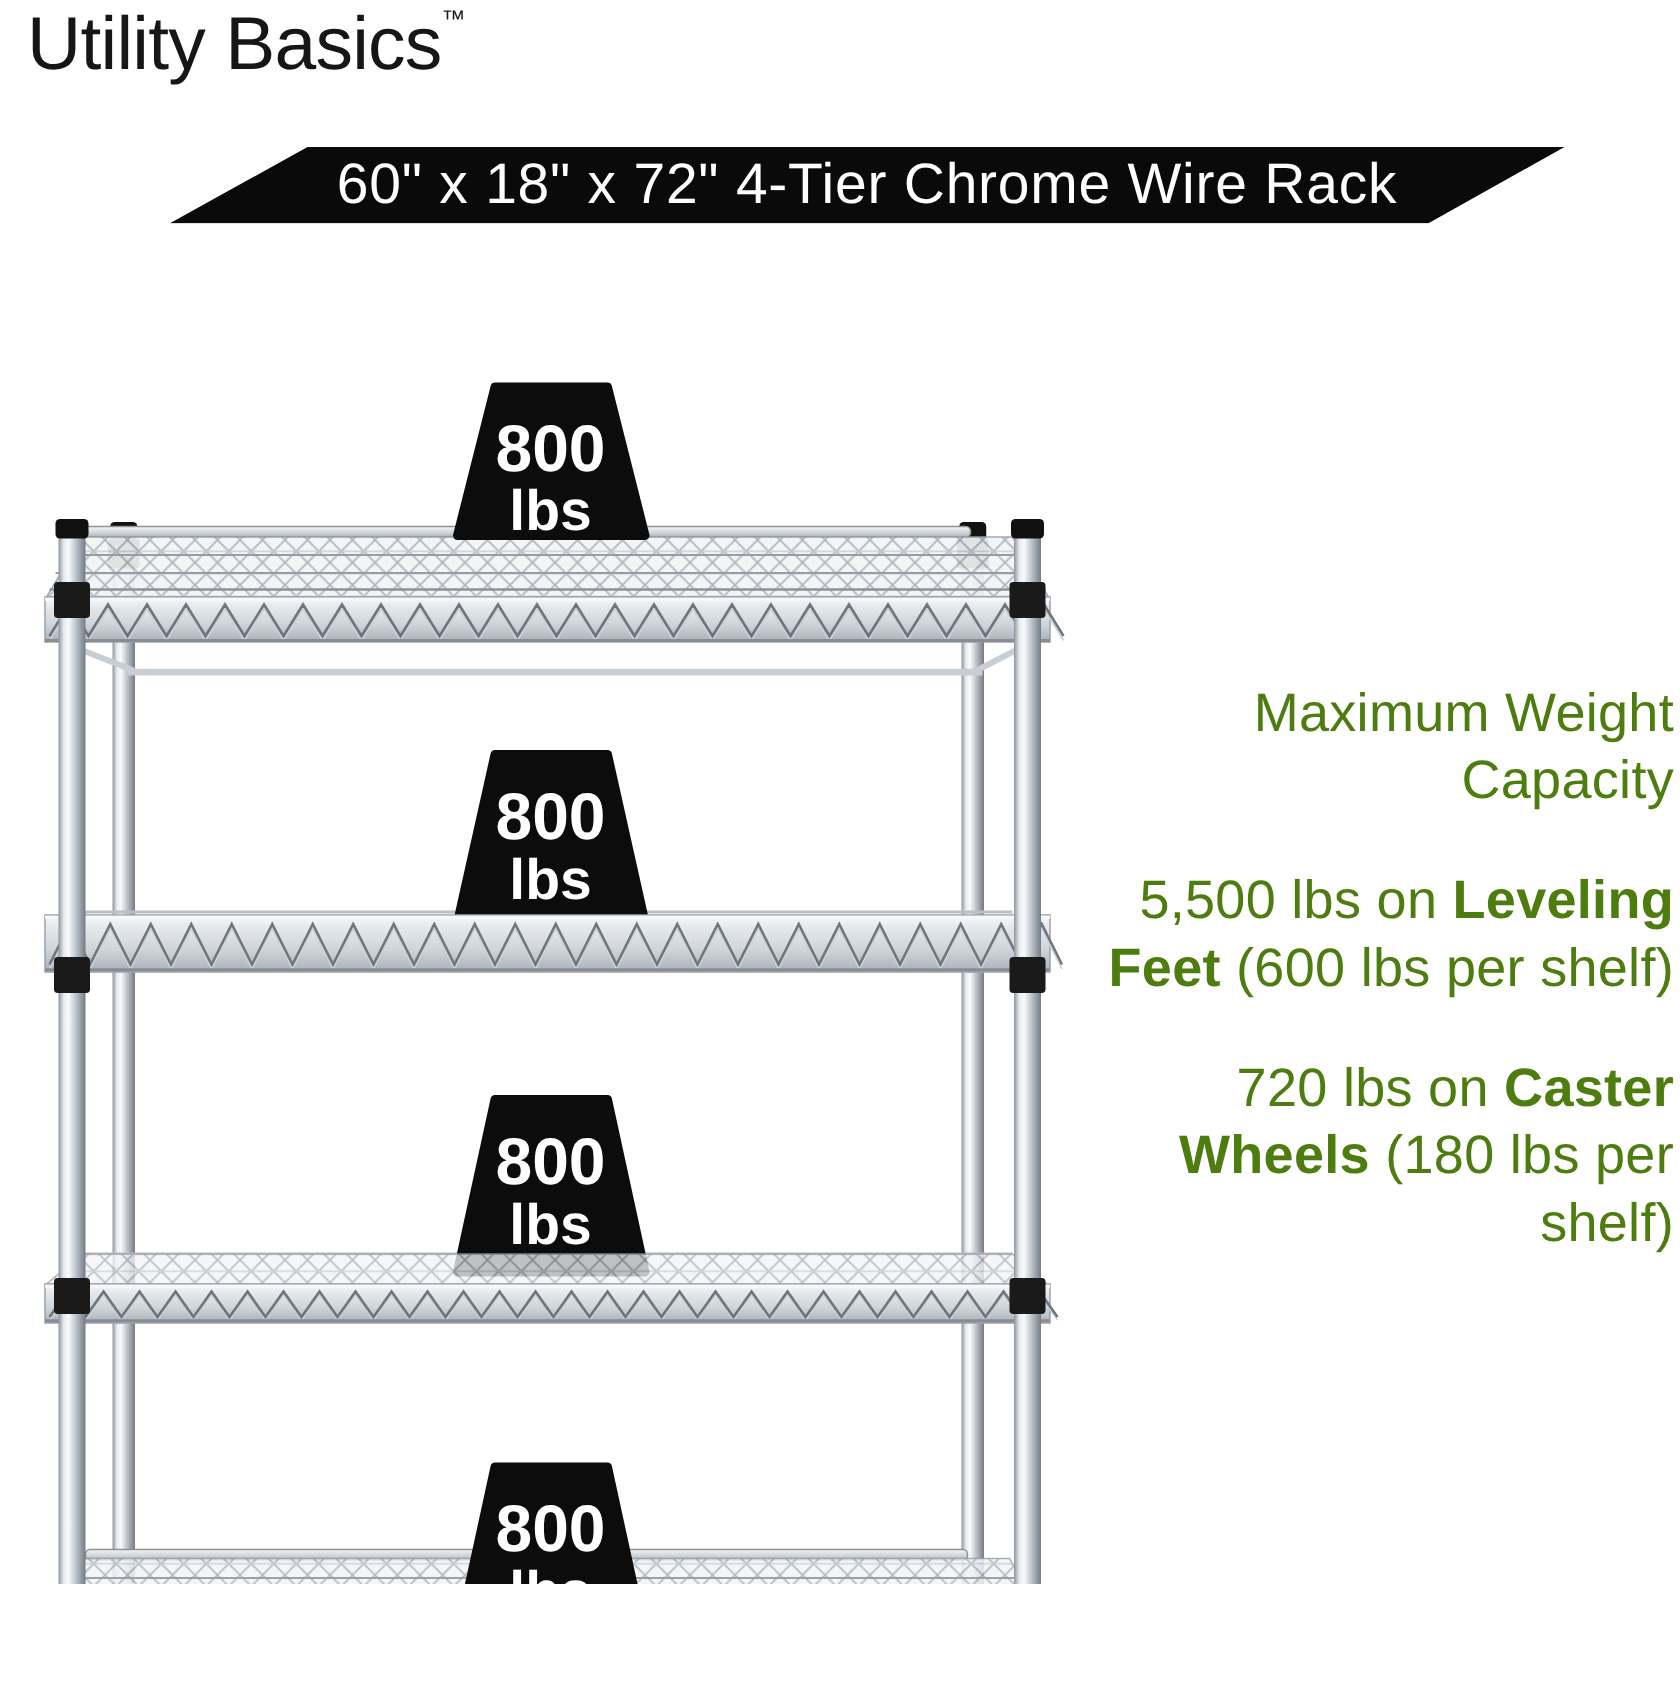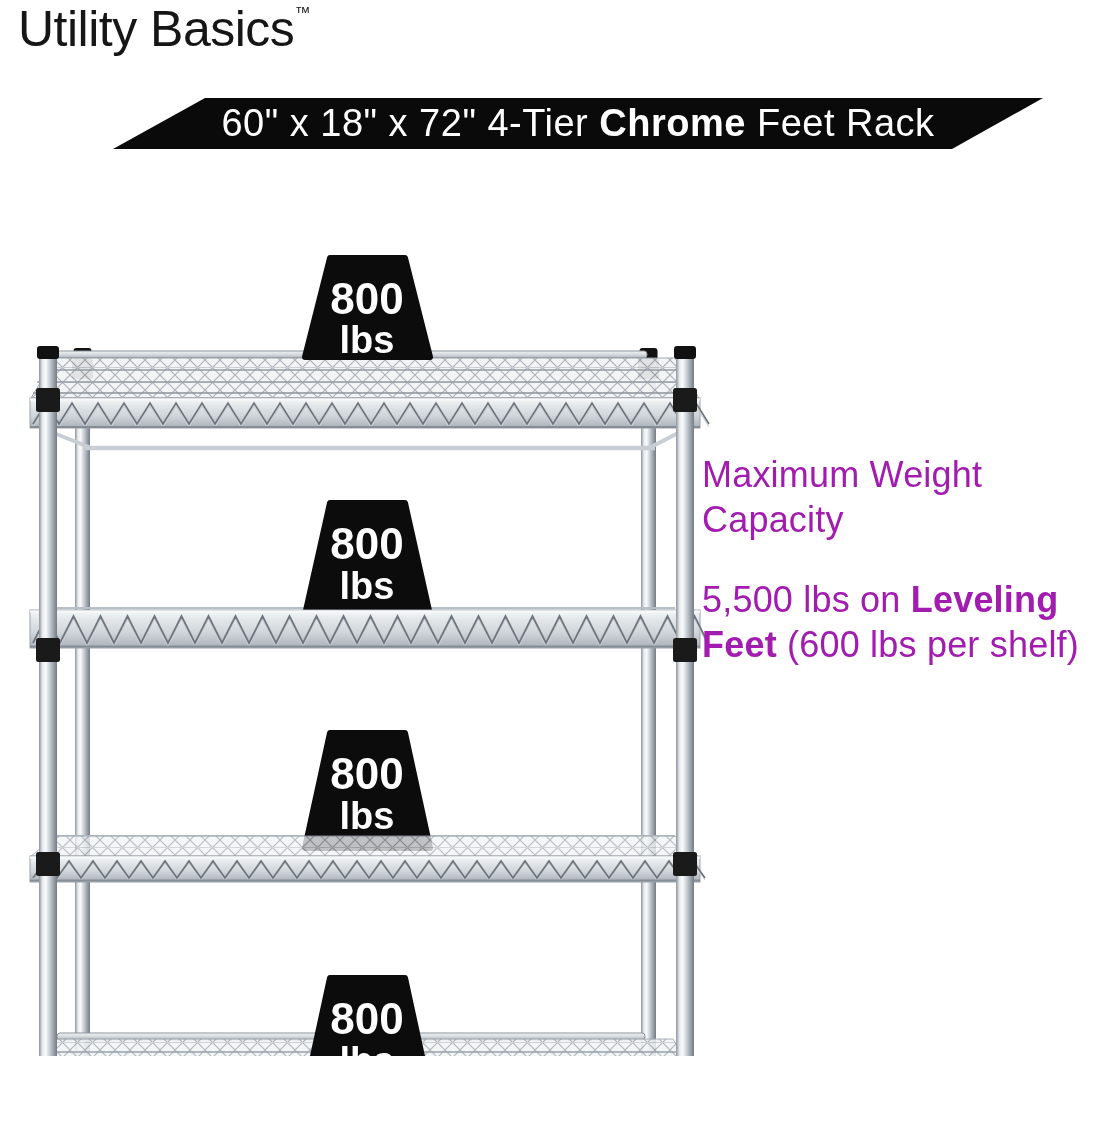--- a/index.html
+++ b/index.html
@@ -1,47 +1,47 @@
 <!DOCTYPE html>
 <html><head>
 <meta charset="utf-8">
 <style>
   html,body{margin:0;padding:0;background:#ffffff;}
   .canvas{position:relative;width:1120px;height:1056px;background:#ffffff;overflow:hidden;
-          font-family:"Liberation Sans",sans-serif;}
+          font-family:"Liberation Sans",sans-serif;text-align:right;}
   
   .logo{position:absolute;left:18px;top:0px;font-size:50px;font-weight:400;color:#161616;
         letter-spacing:-0.5px;white-space:nowrap;}
   .logo .tm{font-size:16px;vertical-align:28px;letter-spacing:0;}
   
   .banner{position:absolute;left:113px;top:98px;width:930px;height:51px;background:#0a0a0a;
           clip-path:polygon(92px 0%,100% 0%,calc(100% - 91px) 100%,0% 100%);
           display:flex;align-items:center;justify-content:center;}
   .banner .txt{color:#ffffff;font-size:38px;font-weight:400;letter-spacing:0.5px;white-space:nowrap;}
-  .banner .txt b{font-weight:700;}
+  .banner .txt b{font-weight:400;}
   
   .rack{position:absolute;left:25px;top:240px;}
   .wlabel{fill:#ffffff;font-family:"Liberation Sans",sans-serif;font-weight:700;text-anchor:middle;}
   .w800{font-size:44px;}
   .wlbs{font-size:38px;}
   
-  .info{position:absolute;left:702px;top:452px;width:378px;color:#a21caf;font-size:36px;
+  .info{position:absolute;left:738px;top:452px;width:378px;color:#4d7c0f;font-size:36px;
         line-height:45px;letter-spacing:0.2px;}
   .info p{margin:0 0 35px 0;}
   .info b{font-weight:700;}
 </style>
 </head>
 <body>
 
 <div class="canvas">
 
   <div class="logo"><span>Utility Basics</span><span class="tm">™</span></div>
 
   <div class="banner">
-    <div class="txt"><span>60" x 18" x 72" 4-Tier </span><b>Chrome</b><span> Feet Rack</span></div>
+    <div class="txt"><span>60" x 18" x 72" 4-Tier </span><b>Chrome</b><span> Wire Rack</span></div>
   </div>
 
   <svg class="rack" width="690" height="898" viewBox="0 0 690 898">
     <defs>
       <linearGradient id="postG" x1="0" y1="0" x2="1" y2="0">
         <stop offset="0" stop-color="#8e949c"></stop>
           <stop offset="0.2" stop-color="#e9ecef"></stop>
         <stop offset="0.38" stop-color="#f8fafb"></stop>
           <stop offset="0.6" stop-color="#c7cdd4"></stop>
         <stop offset="0.85" stop-color="#939aa2"></stop>
@@ -165,15 +165,16 @@
       <rect x="648" y="612" width="24" height="24" rx="2.5" fill="#1a1a1a"></rect>
       <rect x="648" y="841" width="24" height="16" rx="2.5" fill="#1a1a1a"></rect>
       <rect x="650" y="866" width="20" height="28" rx="4" fill="#141414"></rect>
       <rect x="652" y="890" width="16" height="7" rx="3" fill="#000000"></rect>
     </g>
   </svg>
 
   <div class="info">
     <p>Maximum Weight Capacity</p>
     <p><span>5,500 lbs on </span><b>Leveling Feet</b><span> (600 lbs per shelf)</span></p>
+    <p><span>720 lbs on </span><b>Caster Wheels</b><span> (180 lbs per shelf)</span></p>
   </div>
 
 </div>
 
 </body></html>

